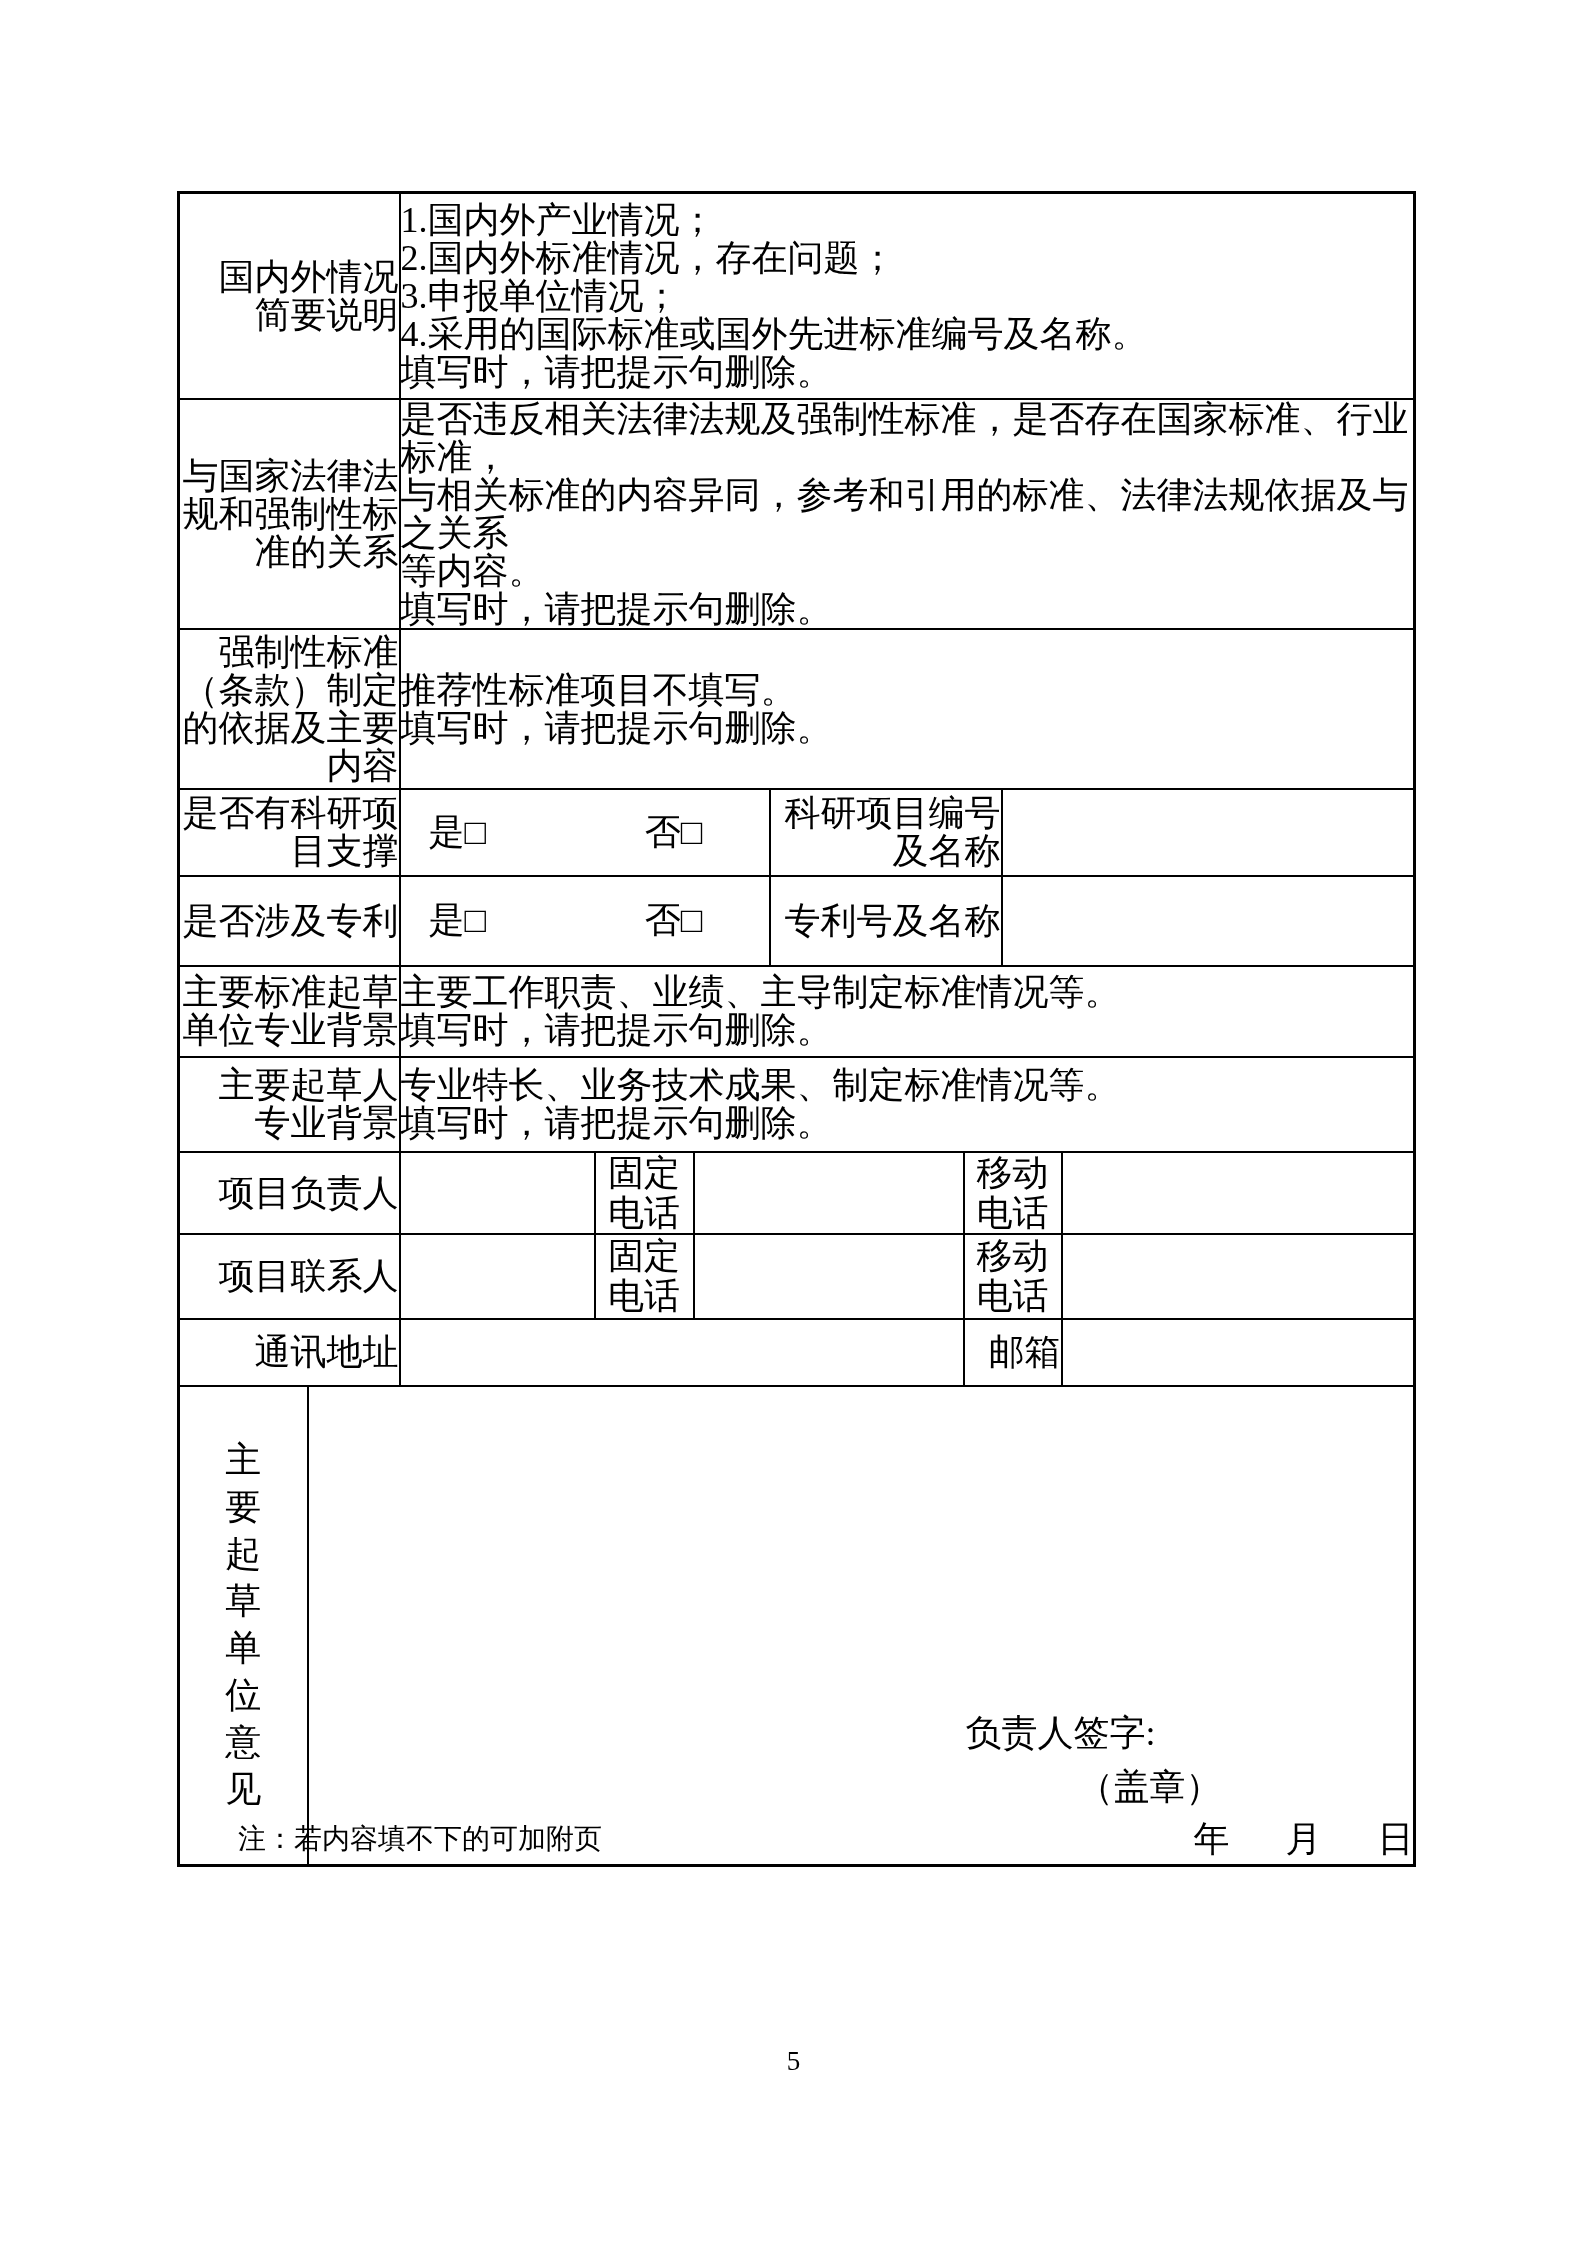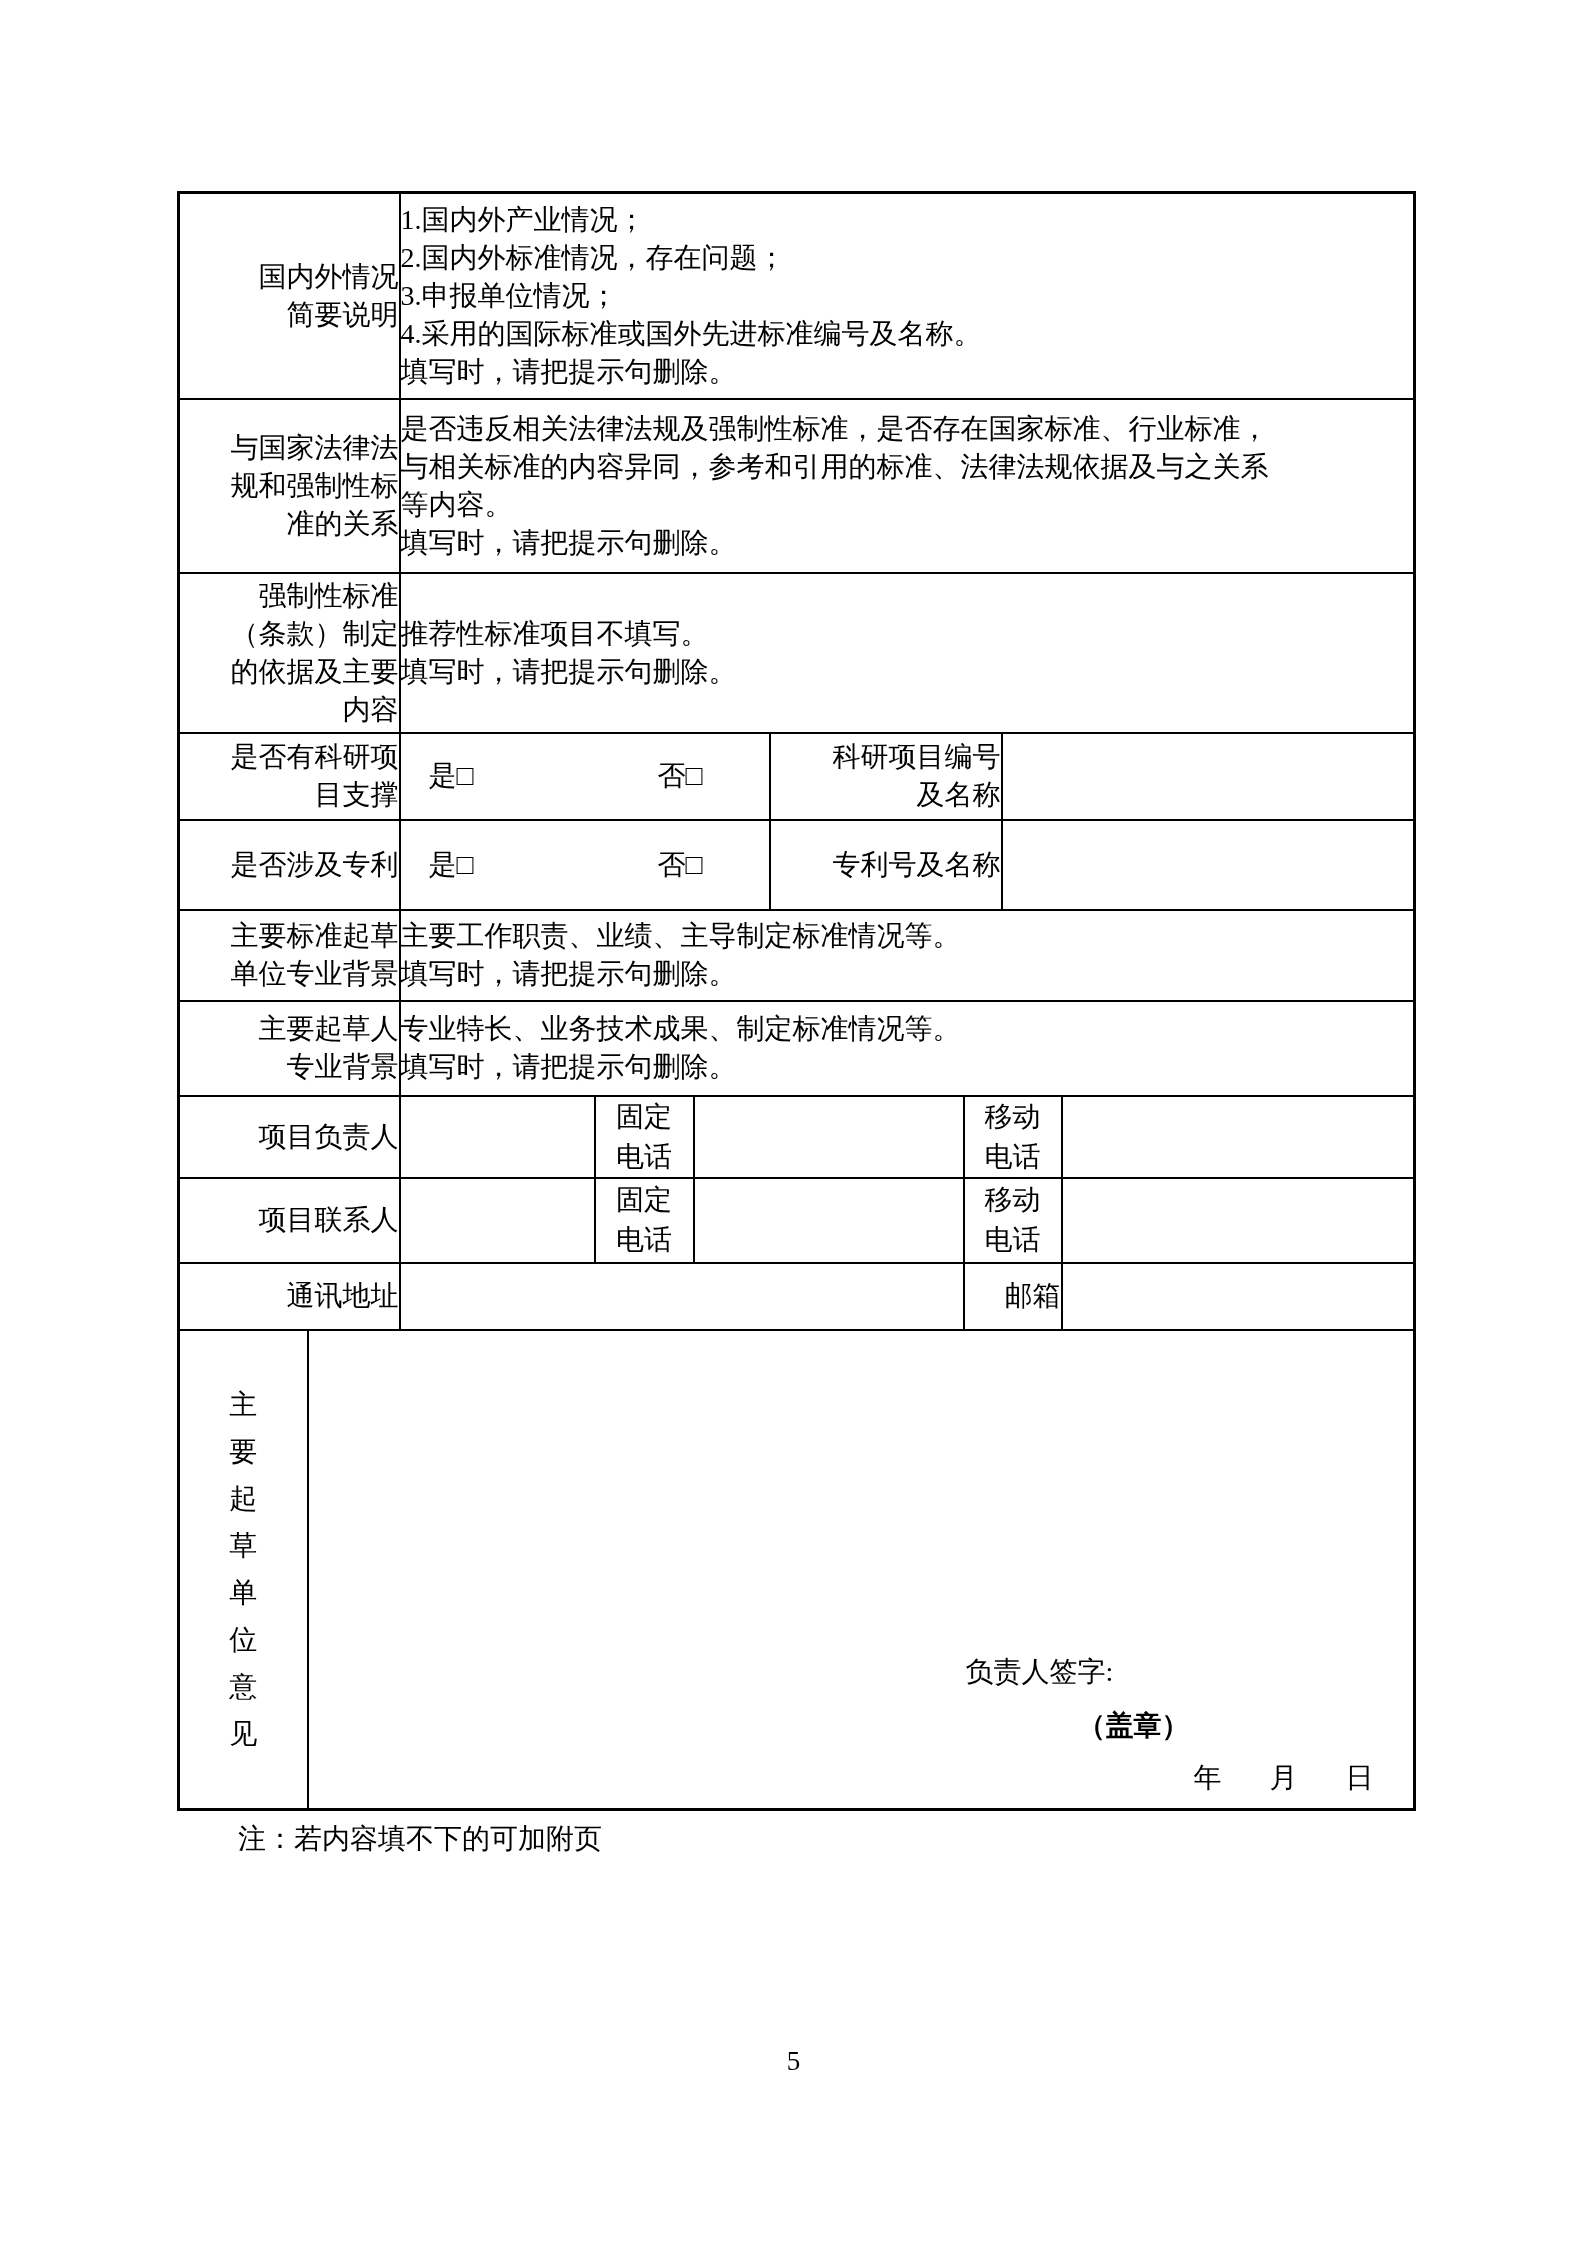--- a/index.html
+++ b/index.html
@@ -8,39 +8,39 @@
     font-family:"Liberation Serif","DejaVu Serif",serif; color:#000;
   }
   .page { position:absolute; left:0; top:0; width:1587px; height:2245px; background:#fff; }
 
   table.form {
     position:absolute; left:177px; top:191px; width:1236px;
     border-collapse:collapse; table-layout:fixed;
     border:3px solid #000;
   }
   table.form td {
-    border:2px solid #000; padding:0; font-size:28px; vertical-align:middle;
+    border:2px solid #000; padding:0; font-size:36px; vertical-align:middle;
     overflow:hidden;
     margin-top:12px;
   }
   tr.r1{height:206px} tr.r2{height:174px} tr.r3{height:160px}
   tr.r4{height:87px}  tr.r5{height:90px}  tr.r6{height:91px}
   tr.r7{height:95px}  tr.r8{height:82px}  tr.r9{height:85px}
   tr.r10{height:67px} tr.r11{height:480px}
 
   td.lbl { text-align:right; line-height:38px; }
   td.content { padding:2px 6px; line-height:38px; text-align:left; }
   .chk-inner { display:flex; justify-content:space-between; padding:0 66px 0 28px; align-items:center; }
   td.sub { text-align:right; line-height:38px; }
   td.phone { text-align:center; line-height:40px; }
   td.vlbl { text-align:center; }
   td.vlbl .vchar { line-height:47px; text-align:center; }
   td.opinion { position:relative; }
   .op-sign { position:absolute; left:657px; top:322px; }
-  .op-seal { position:absolute; left:769px; top:376px;font-weight:bold; }
+  .op-seal { position:absolute; left:769px; top:376px; }
   .op-date { position:absolute; left:885px; top:428px; letter-spacing:10px; white-space:pre; }
 
   .doc-note { position:absolute; left:238px; top:1820px; font-size:28px; }
   .page-num { position:absolute; left:0; top:2046px; width:1587px; text-align:center; font-size:27px; }
 </style>
 </head>
 <body>
 
 <div class="page">
 

